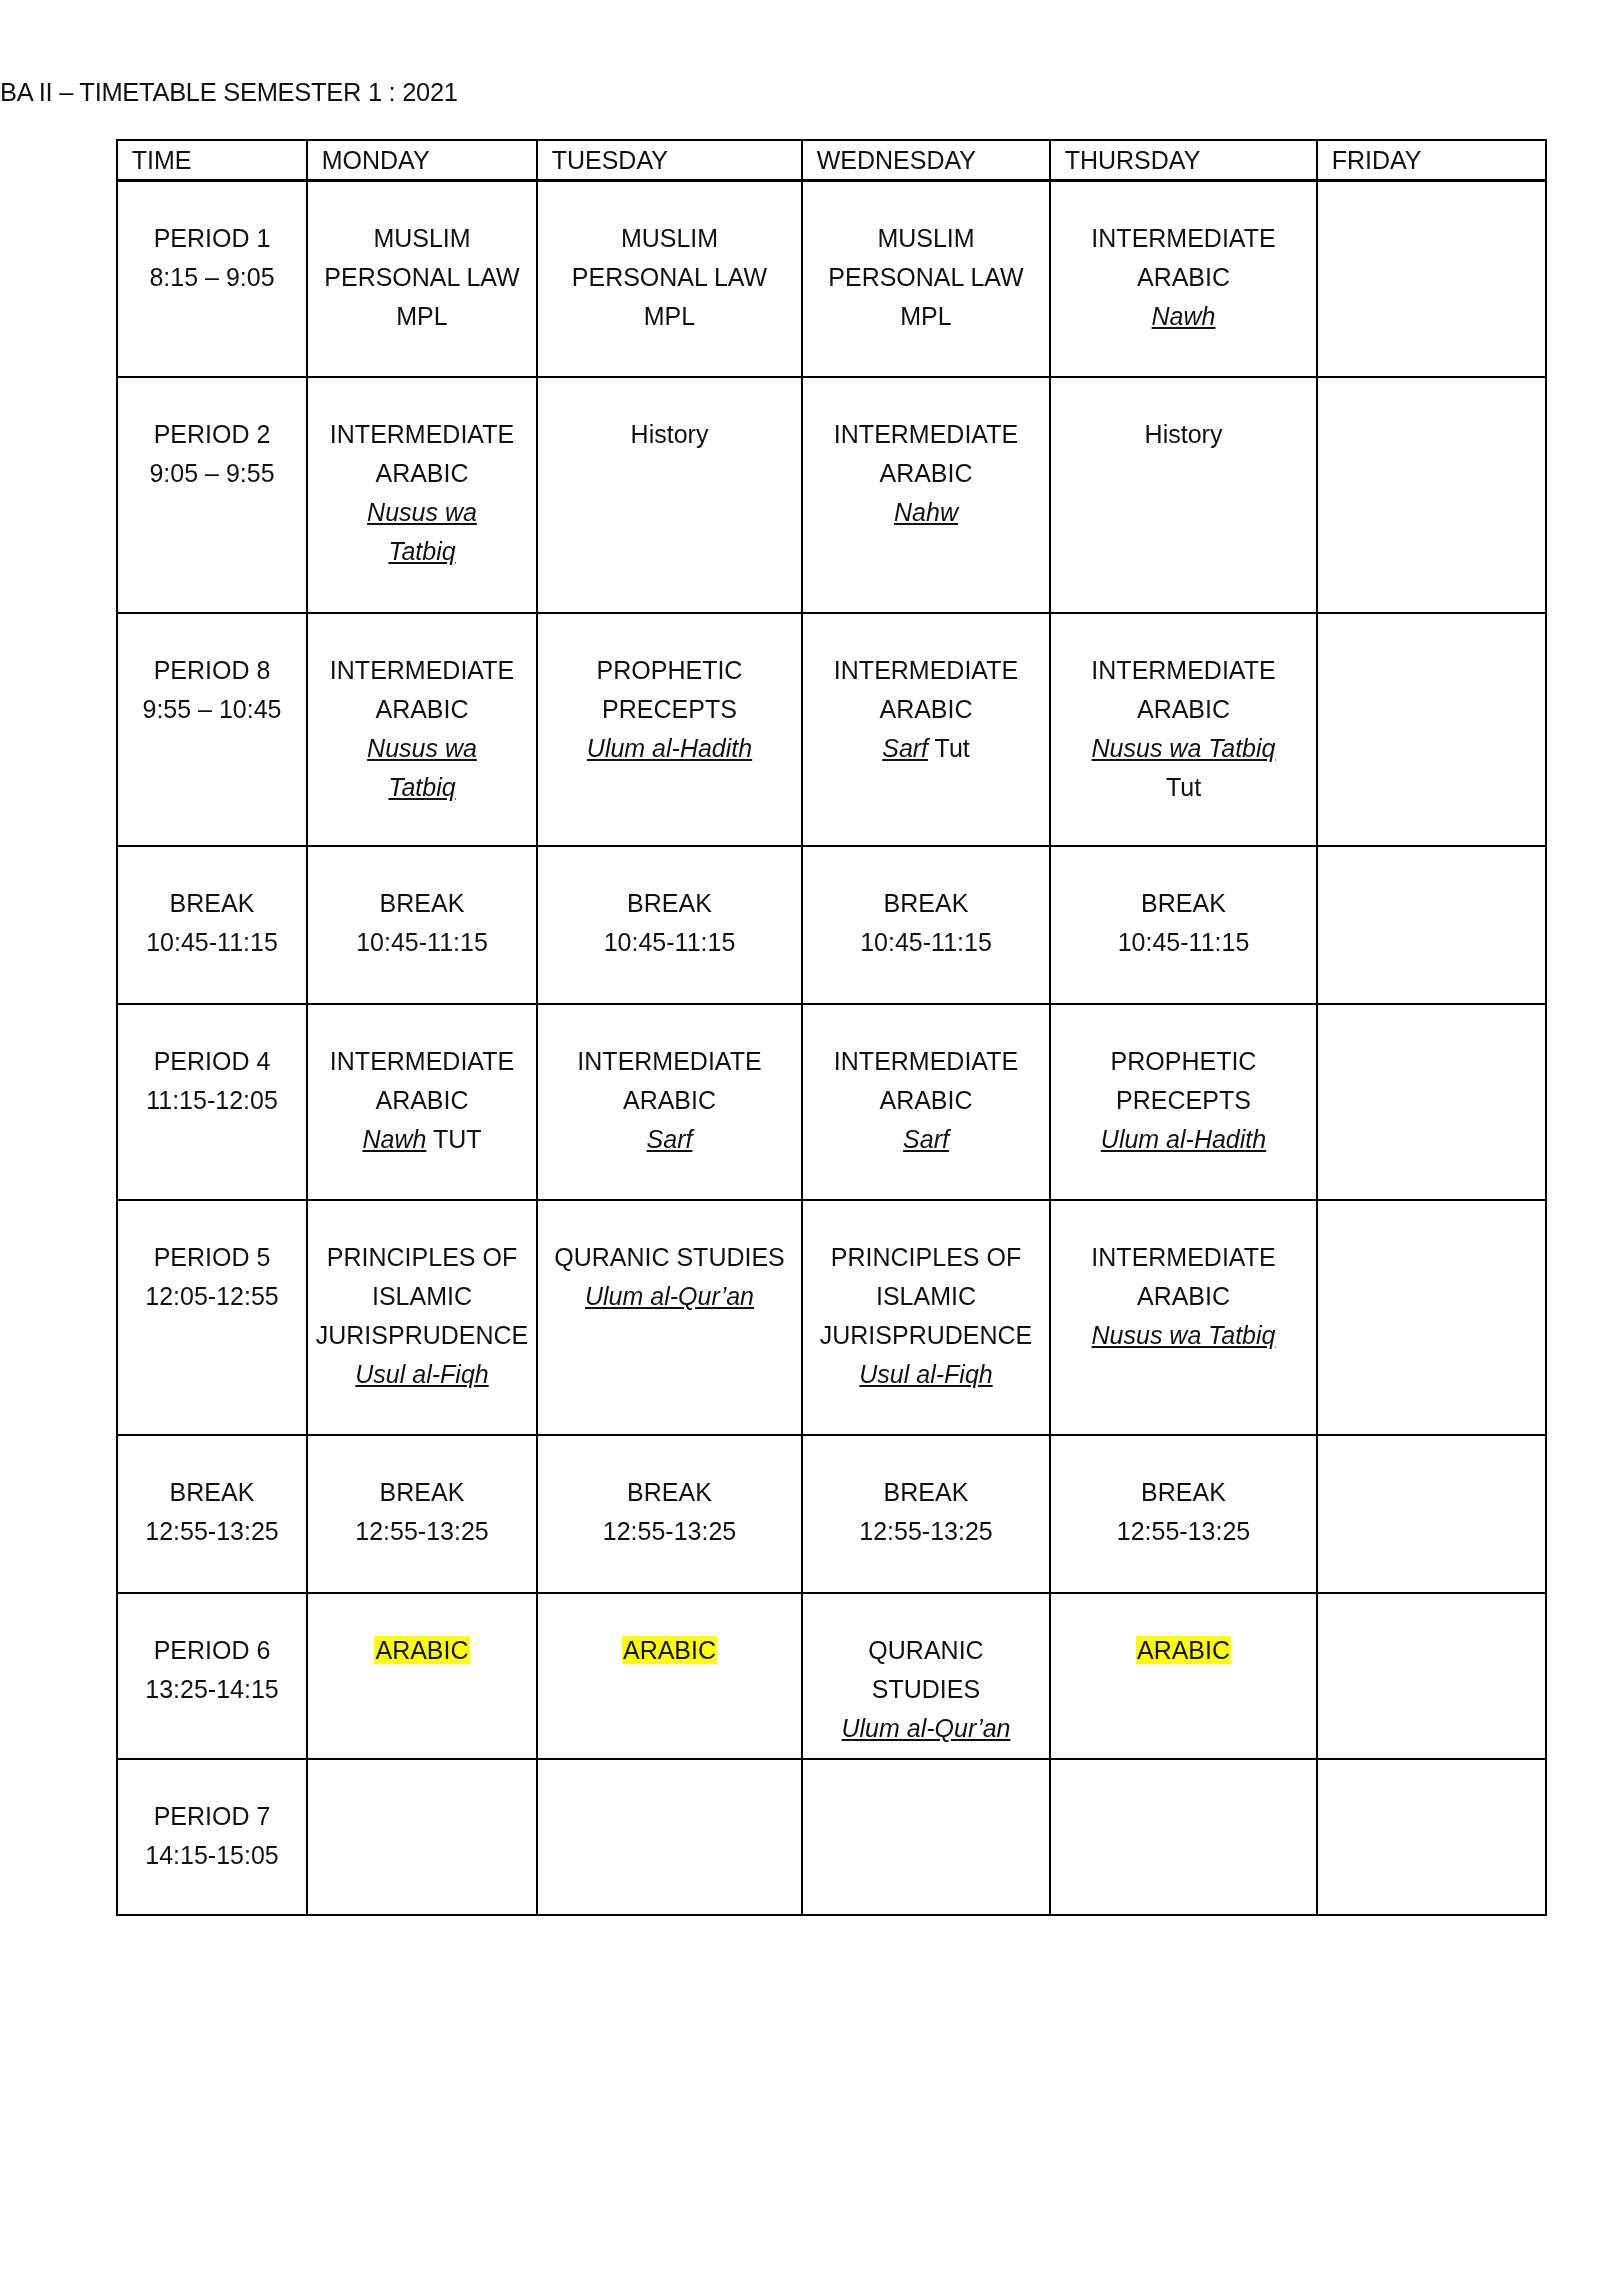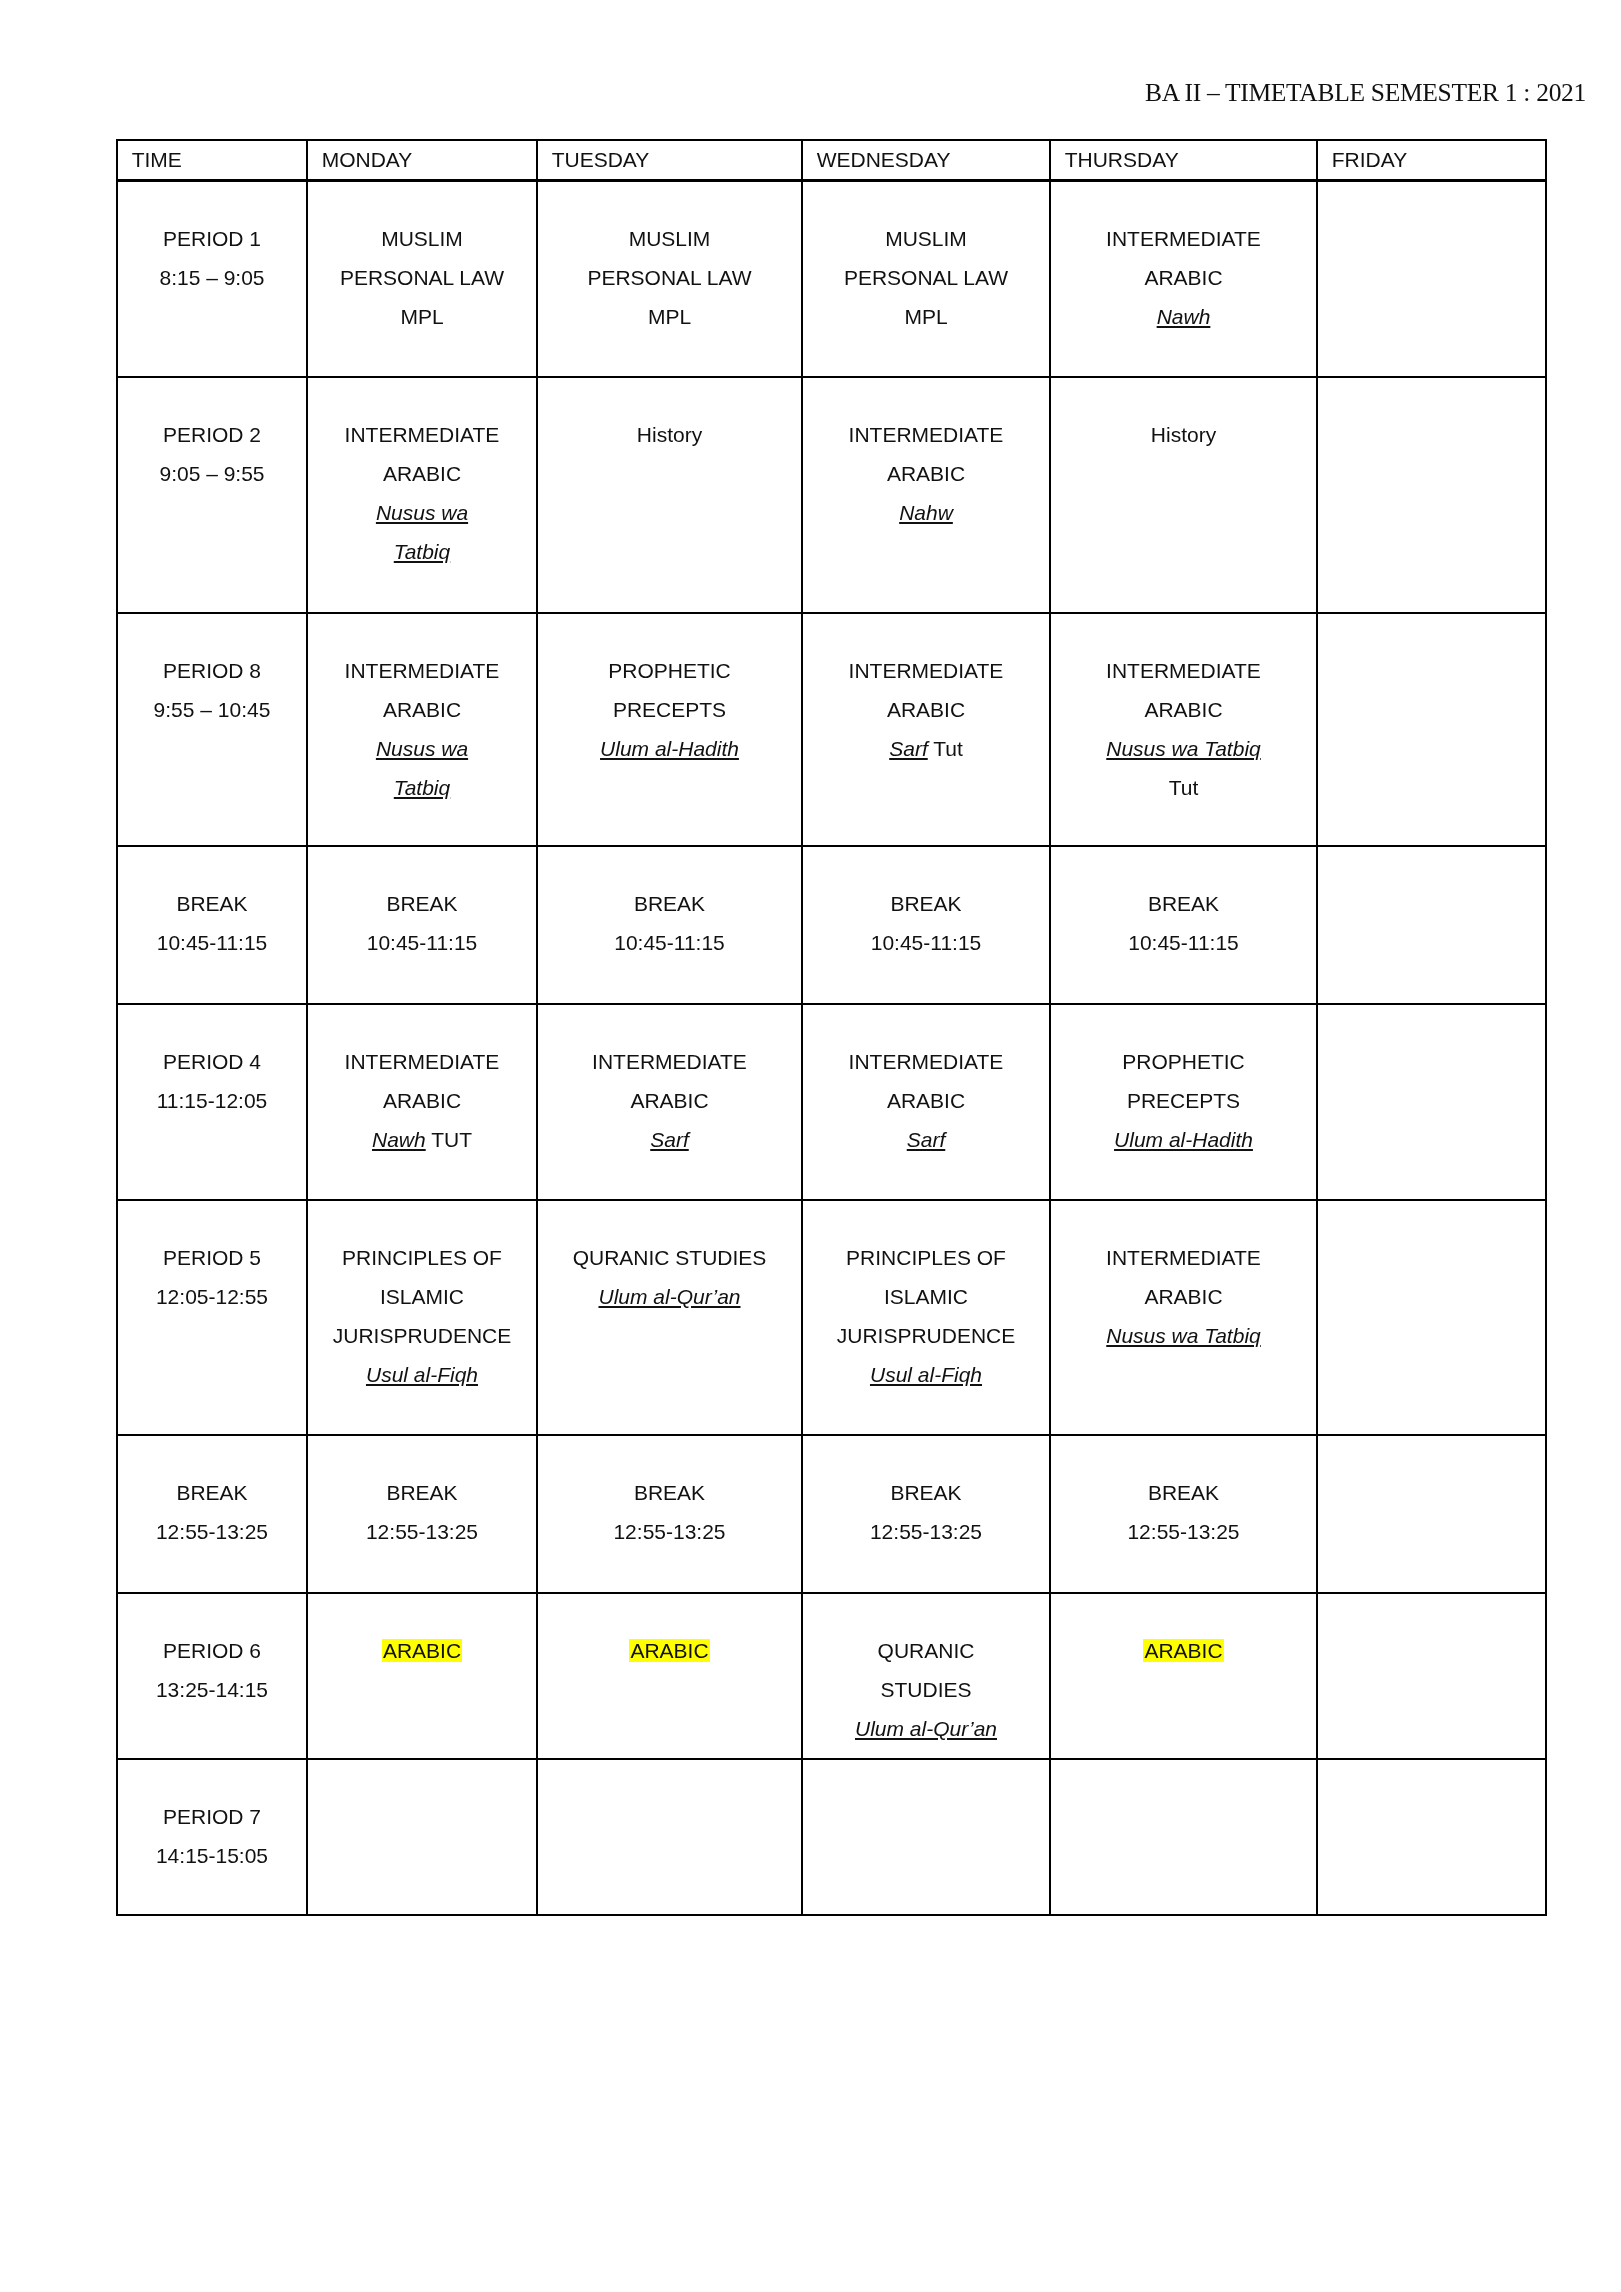--- a/index.html
+++ b/index.html
@@ -1,23 +1,23 @@
 <!DOCTYPE html>
 <html><head>
 <meta charset="utf-8">
 <style>
   html, body { margin: 0; padding: 0; background: #ffffff; }
   body { width: 1621px; height: 2293px; position: relative; overflow: hidden;
          font-family: "Liberation Sans", "DejaVu Sans", sans-serif; color: #111111; }
-  .title { position: absolute; top: 78px; left: 0; width: 1586px; text-align: right;
-           font-size: 25.5px; letter-spacing: -0.3px; font-family: Liberation Serif, serif; }
+  .title { position: absolute; top: 78px; left: 0; width: 1586px; text-align: left;
+           font-size: 25.5px; letter-spacing: -0.3px; }
   table.tt { position: absolute; top: 139px; left: 116px; width: 1429px;
              border-collapse: collapse; table-layout: fixed; }
   table.tt td, table.tt th { border: 2px solid #000; padding: 0; vertical-align: top;
-             font-size: 21px; font-weight: normal; line-height: 39px; }
+             font-size: 25px; font-weight: normal; line-height: 39px; }
   table.tt th { text-align: left; padding-left: 13.7px; height: 38px; line-height: 38px; }
   tr.hdr th { border-bottom-width: 3.9px; }
   table.tt td { text-align: center; }
   td .inner { padding-top: 37px; }
   .line { display: block; }
   .it { font-style: italic; text-decoration: underline; }
   .hl { background: #ffff00; padding: 0 1px; }
 </style>
 </head>
 <body>

